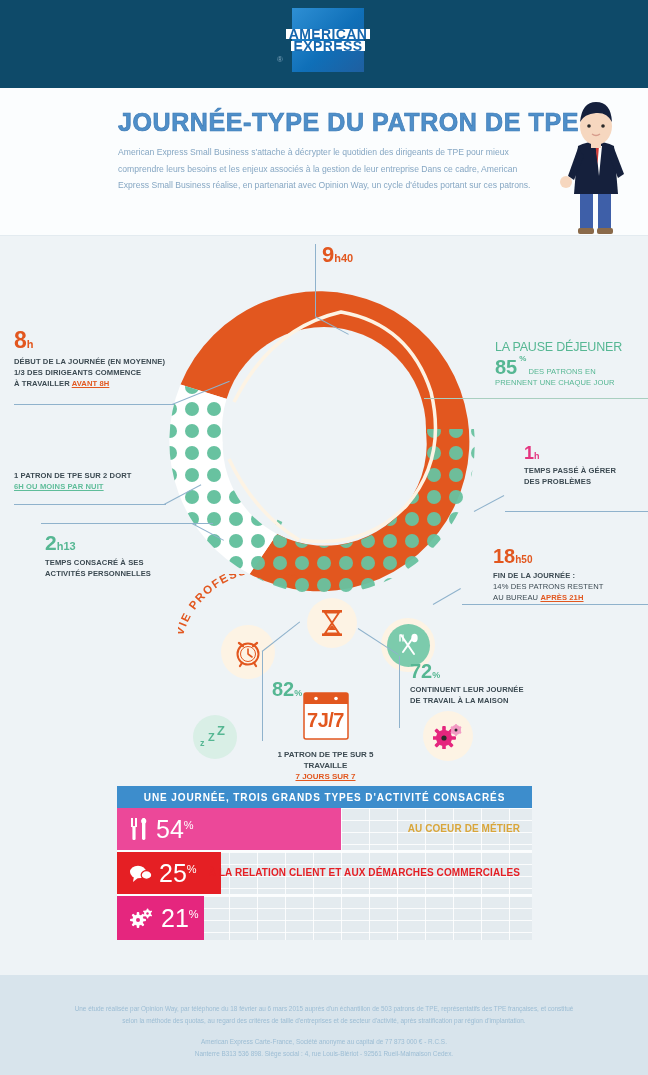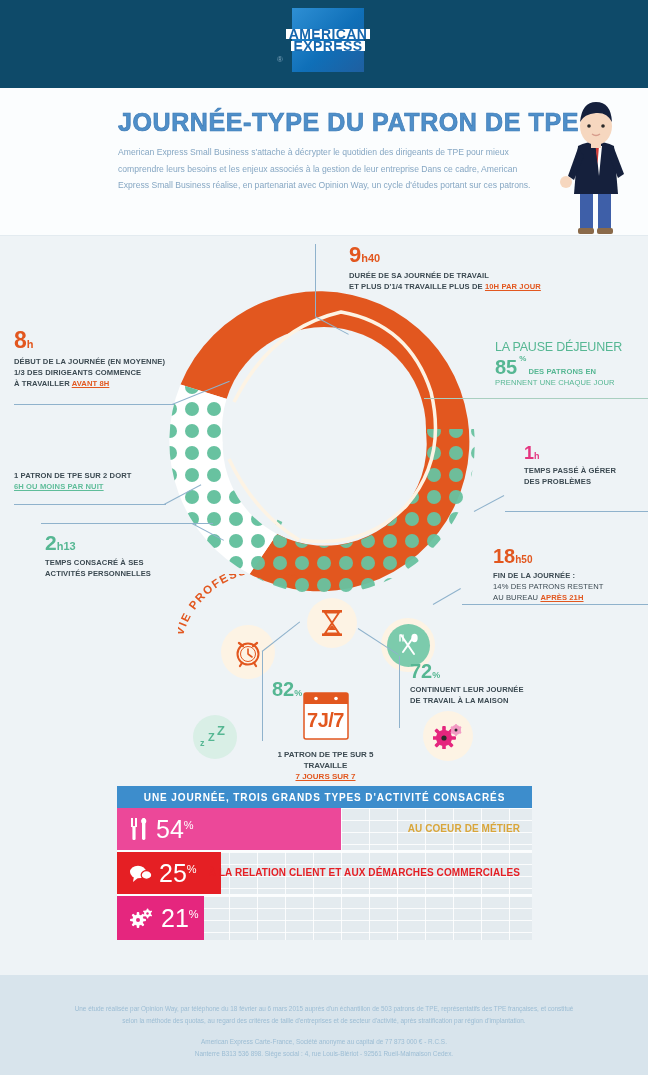--- a/index.html
+++ b/index.html
@@ -355,38 +355,34 @@
     </div>
     <div class="sub dk" style="margin-top:4px;">
       <div>DÉBUT DE LA JOURNÉE (EN MOYENNE)</div>
       <div>1/3 DES DIRIGEANTS COMMENCE</div>
       <div><span>À TRAVAILLER </span><span class="ul-or">AVANT 8H</span></div>
     </div>
   </div>
   <div class="leader" style="left:14px;top:168px;width:160px;"></div>
   <div class="leader-d" style="left:172px;top:168px;width:62px;transform:rotate(-22deg);"></div>
 
-  <div class="lbl" style="left:322px;top:8px;width:250px;margin-left:27px;">
+  <div class="lbl" style="left:322px;top:8px;width:250px;">
     <div class="big or" style="font-size:22px;">
       <span>9</span><span class="u">h</span><span class="u">40</span>
-    </div>
-    <div class="sub dk" style="margin-top:4px;">
-      <div>DURÉE DE SA JOURNÉE DE TRAVAIL</div>
-      <div><span>ET PLUS D'1/4 TRAVAILLE PLUS DE </span><span class="ul-or">10H PAR JOUR</span></div>
     </div>
   </div>
   <div class="leader-v" style="left:315px;top:8px;height:72px;"></div>
   <div class="leader-d" style="left:315px;top:80px;width:38px;transform:rotate(28deg);"></div>
 
   <div class="lbl" style="left:495px;top:104px;width:155px;">
     <div class="gr" style="font-size:12.5px;letter-spacing:-.2px;">LA PAUSE DÉJEUNER</div>
     <div style="display:flex;align-items:baseline;gap:2px;">
       <span class="big gr" style="font-size:20px;">85</span>
       <span class="gr" style="font-size:8px;font-weight:bold;align-self:flex-start;">%</span>
-      <span class="sub gr" style="font-weight:bold;margin-top:12px;">DES PATRONS EN</span>
+      <span class="sub gr" style="font-weight:normal;margin-top:12px;">DES PATRONS EN</span>
     </div>
     <div class="sub gr" style="font-weight:normal;">PRENNENT UNE CHAQUE JOUR</div>
   </div>
   <div class="leader-g" style="left:424px;top:162px;width:224px;"></div>
 
   <div class="lbl" style="left:524px;top:208px;width:125px;">
     <div class="big pk" style="font-size:18px;">
       <span>1</span><span class="u" style="font-size:9px;">h</span>
     </div>
     <div class="sub dk" style="margin-top:3px;">

